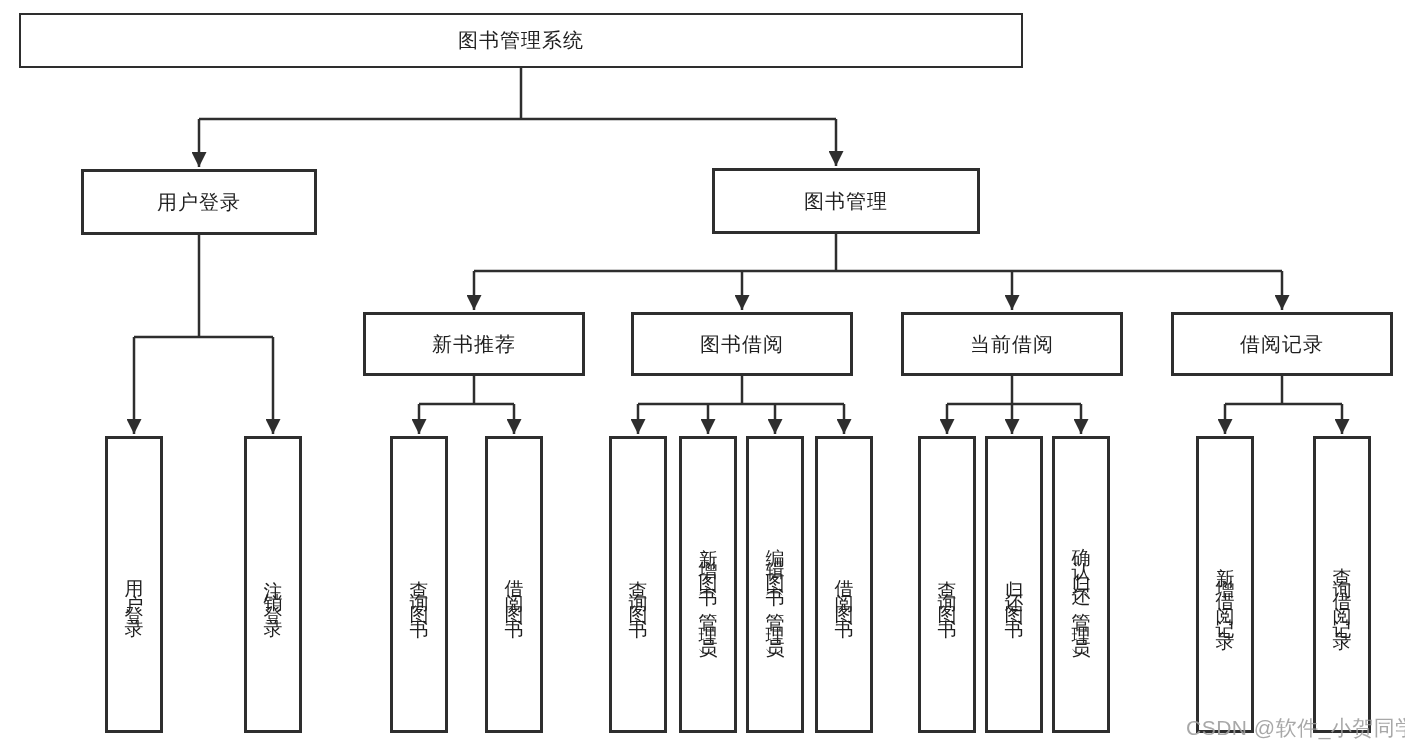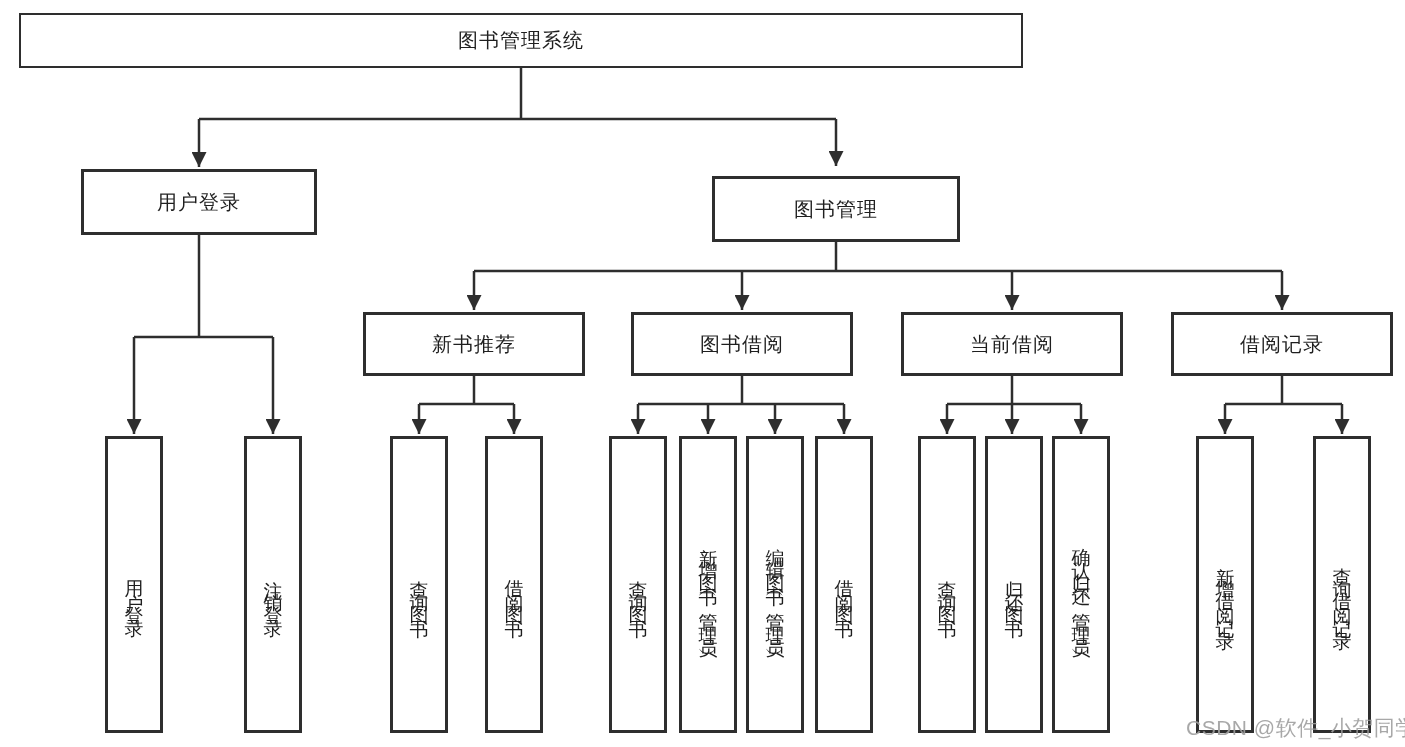--- a/index.html
+++ b/index.html
@@ -100,21 +100,21 @@
     </g>
   </svg>
 
   <div class="node root" style="left:19px; top:13px; width:1004px; height:55px;">
     <span>图书管理系统</span>
   </div>
 
   <div class="node" style="left:81px; top:169px; width:236px; height:66px;">
     <span>用户登录</span>
   </div>
-  <div class="node" style="left:712px; top:176px; width:248px; height:66px;">
+  <div class="node" style="left:712px; top:168px; width:268px; height:66px;">
     <span>图书管理</span>
   </div>
 
   <div class="node" style="left:631px; top:312px; width:222px; height:64px;">
     <span>图书借阅</span>
   </div>
   <div class="node" style="left:363px; top:312px; width:222px; height:64px;">
     <span>新书推荐</span>
   </div>
   <div class="node" style="left:901px; top:312px; width:222px; height:64px;">

